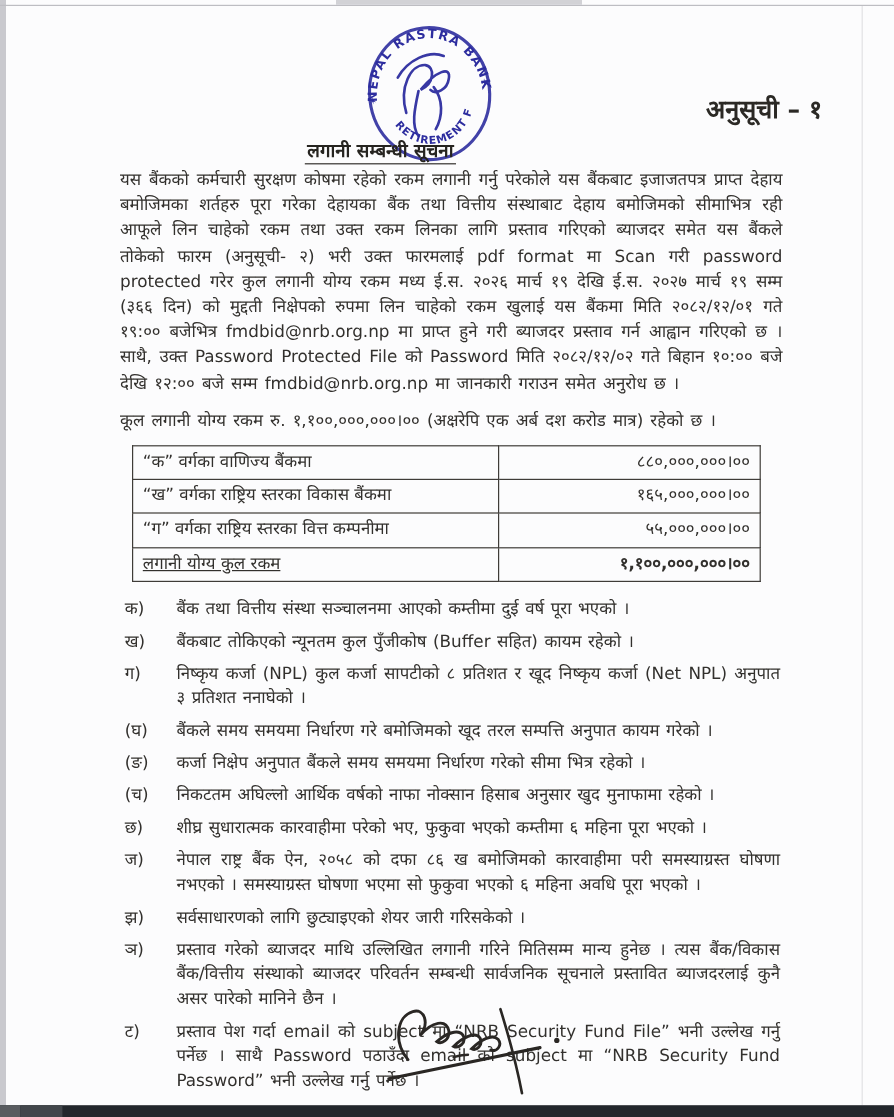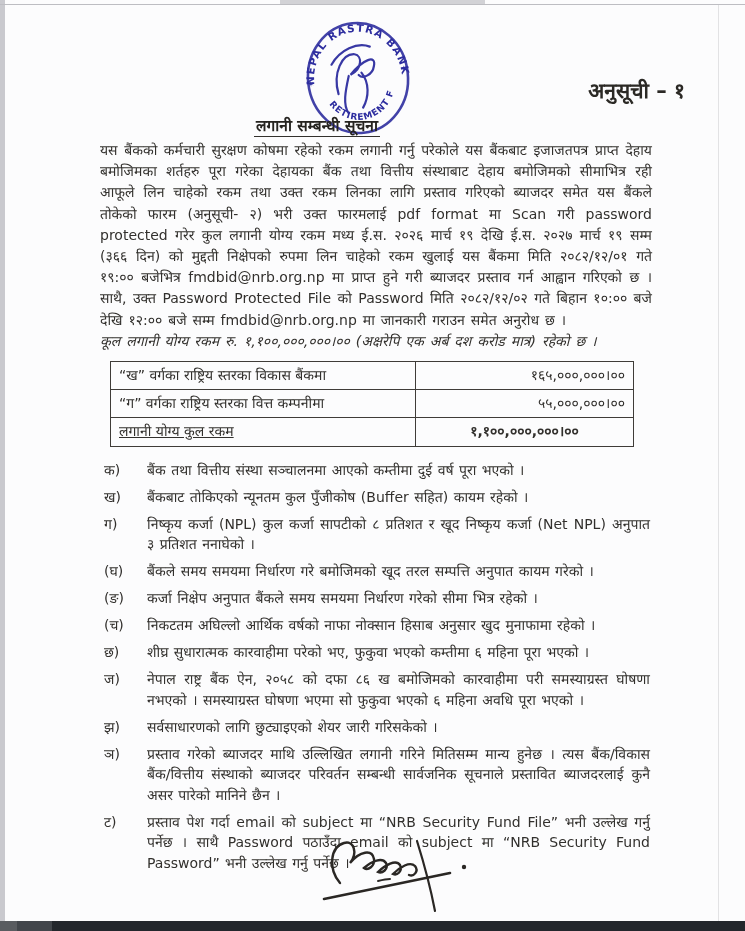--- a/index.html
+++ b/index.html
@@ -38,41 +38,41 @@
   }
   .notice-title span {
     font-weight: bold; font-size: 15.5px; color: #262420;
     border-bottom: 1.5px solid #33312d; padding: 0 2px 1px 2px;
   }
   .content {
     position: absolute; left: 100px; top: 140px; width: 552px;
     font-size: 14px; line-height: 21.2px;
   }
   .intro { text-align: justify; word-spacing: 1.5px; }
-  .total-line { margin-top: 0px; word-spacing: 1.5px; font-style: italic; }
+  .total-line { margin-top: 10px; word-spacing: 1.5px; }
 
   table.inv {
     border-collapse: collapse;
     margin: 9px 0 0 10px;
     width: 524px;
     table-layout: fixed;
   }
   table.inv th, table.inv td {
     border: 1.6px solid #3f3c38;
     font-size: 14px;
     padding: 3px 8px;
     height: 28px;
   }
   table.inv col.c1 { width: 58.3%; }
   table.inv col.c2 { width: 41.7%; }
   table.inv th { font-weight: bold; text-align: center; }
   td.lbl { text-align: left; padding-left: 10px; }
   td.amt { text-align: right; padding-right: 22px; }
   td.total-lbl { text-align: left; text-decoration: underline; }
-  td.total-amt { text-align: center; font-weight: bold; padding-right: 18px; }
+  td.total-amt { text-align: right; font-weight: bold; padding-right: 18px; }
 
   .conditions { margin-top: 13px; }
   .cond {
     display: grid;
     grid-template-columns: 47px 1fr;
     margin-bottom: 6.5px;
     line-height: 20.5px;
   }
   .cond .marker { padding-left: 4px; }
   .cond .text { text-align: justify; word-spacing: 1px; padding-right: 2px; }
@@ -127,20 +127,24 @@
 
     <p class="total-line">कूल लगानी योग्य रकम रु. १,१००,०००,०००।०० (अक्षरेपि  एक अर्ब दश करोड मात्र) रहेको छ ।</p>
 
     <table class="inv">
       <colgroup>
           <col class="c1">
           <col class="c2">
         </colgroup>
       <tbody>
       <tr>
+        <td class="lbl">“क” वर्गका वाणिज्य बैंकमा</td>
+        <td class="amt">८८०,०००,०००।००</td>
+      </tr>
+      <tr>
         <td class="lbl">“ख” वर्गका राष्ट्रिय स्तरका विकास बैंकमा</td>
         <td class="amt">१६५,०००,०००।००</td>
       </tr>
       <tr>
         <td class="lbl">“ग” वर्गका राष्ट्रिय स्तरका वित्त कम्पनीमा</td>
         <td class="amt">५५,०००,०००।००</td>
       </tr>
       <tr>
         <td class="total-lbl">लगानी योग्य कुल रकम</td>
         <td class="total-amt">१,१००,०००,०००।००</td>

